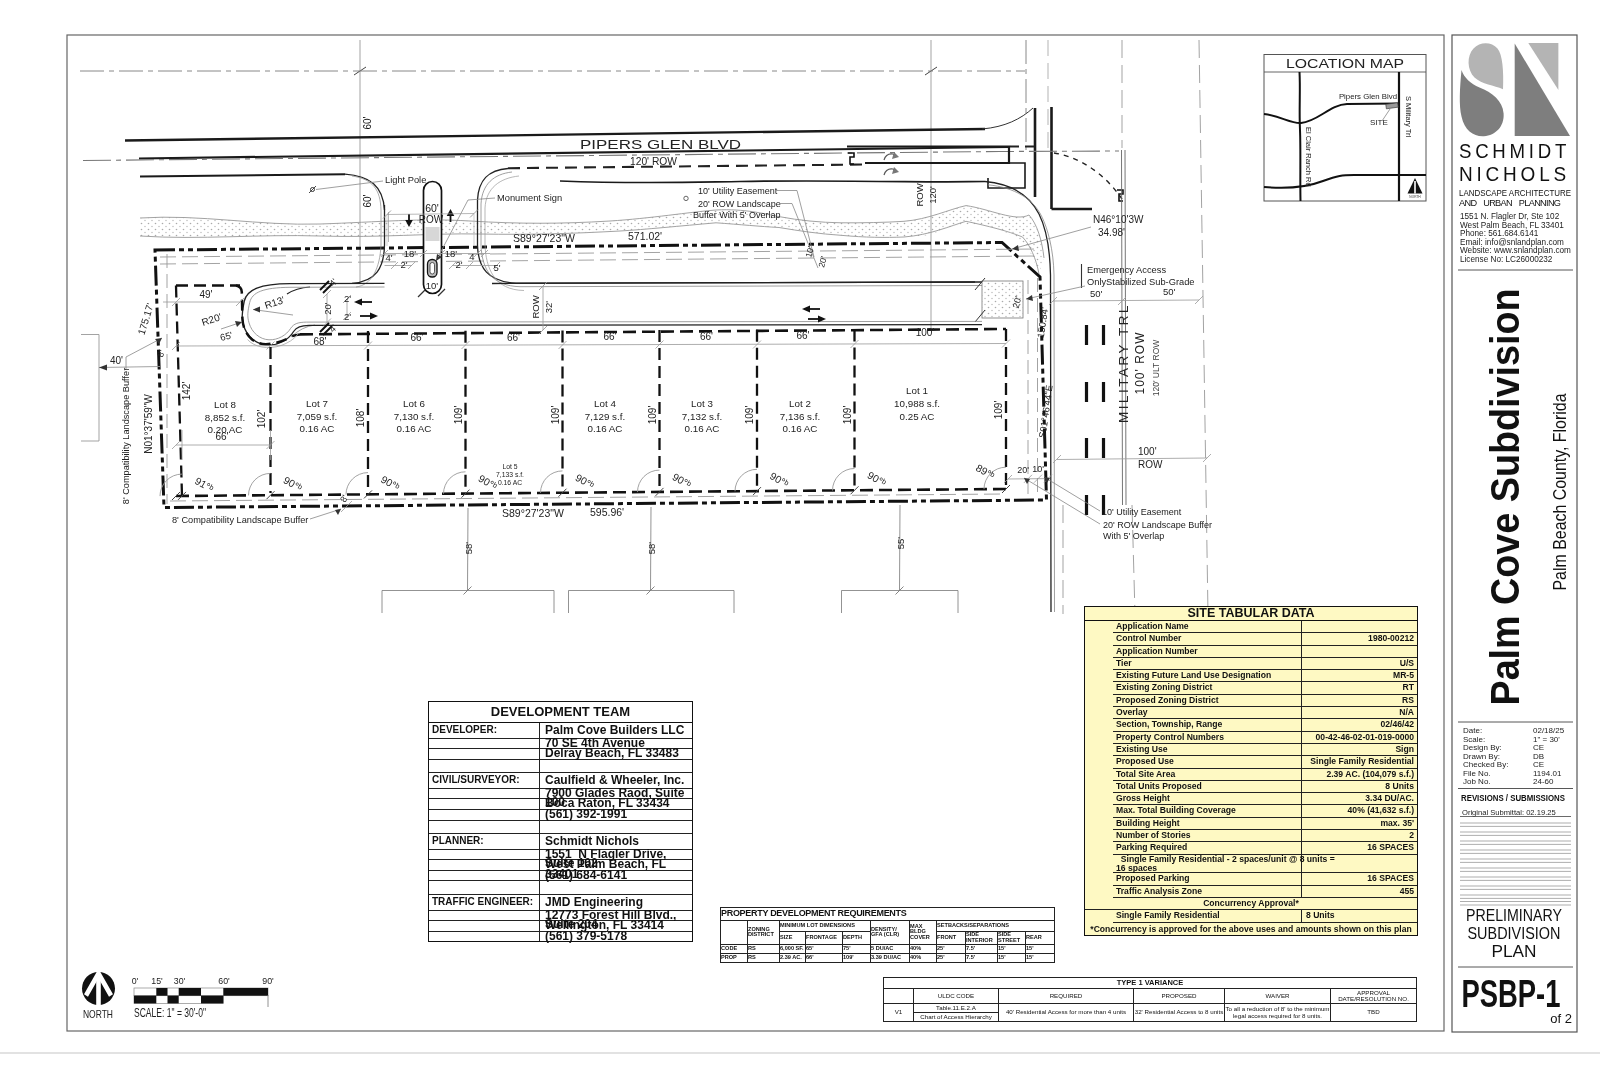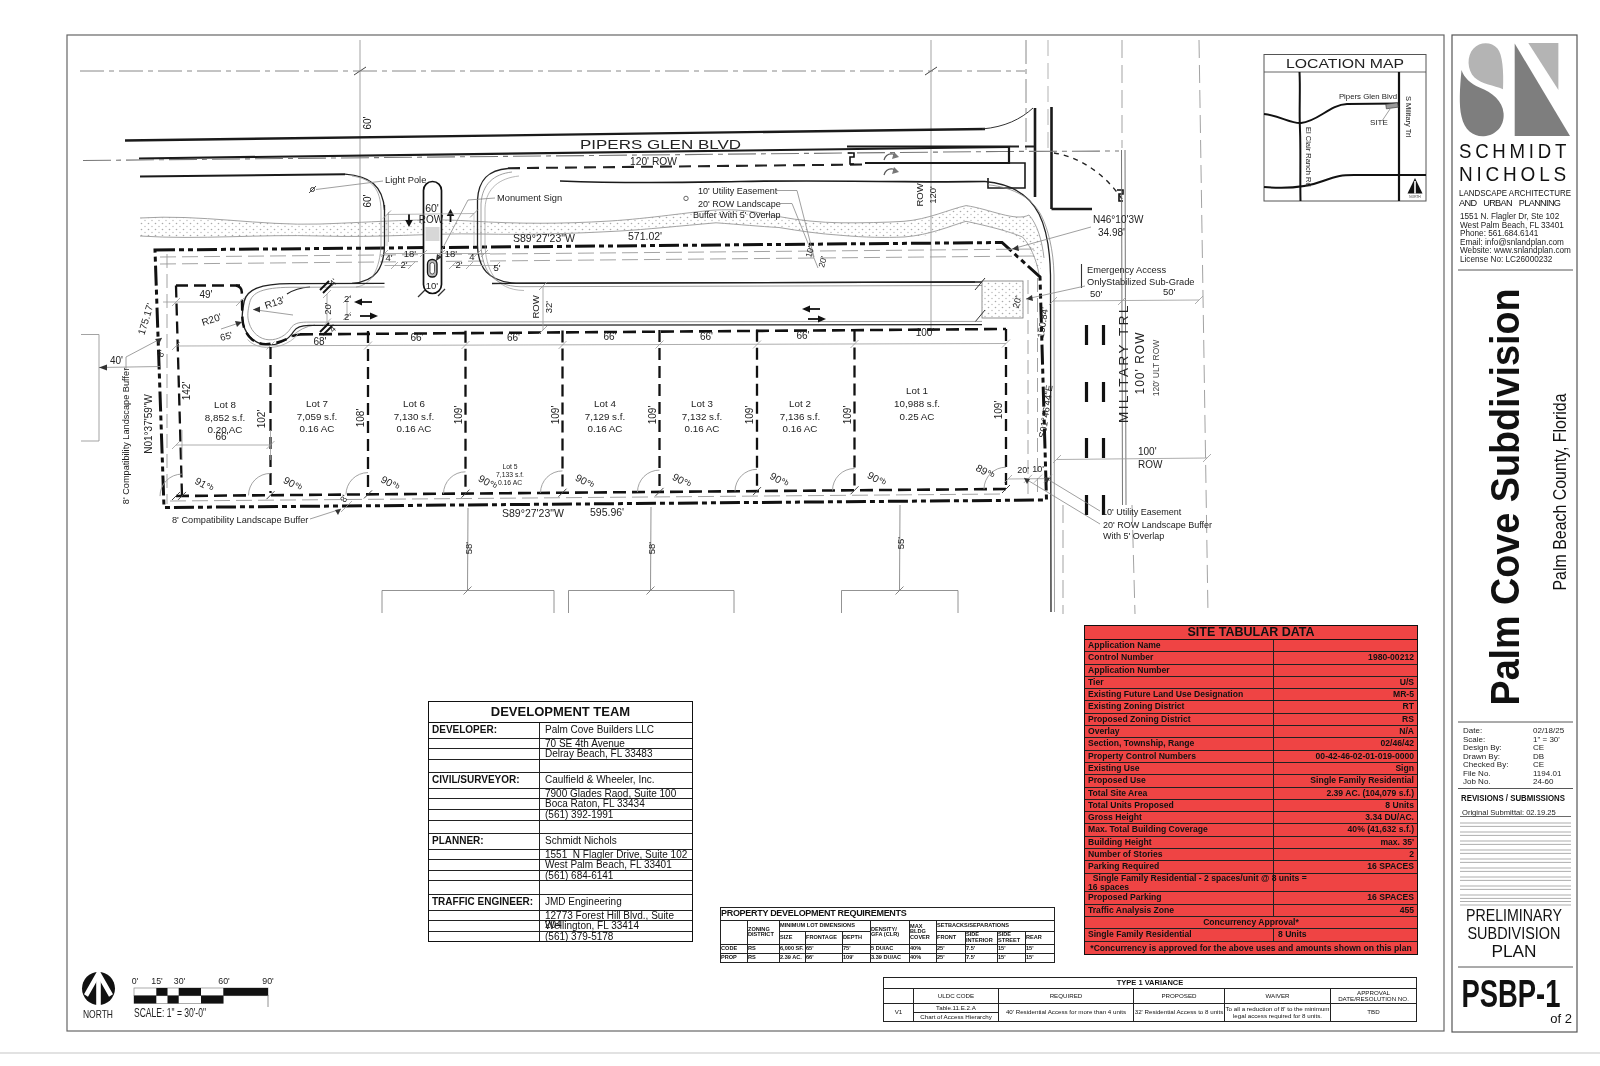--- a/index.html
+++ b/index.html
@@ -565,21 +565,21 @@
 <line x1="1415" y1="181" x2="1415" y2="193.5" stroke="#fff" stroke-width="1.6"></line>
 <text x="1415" y="198" font-size="3.2" text-anchor="middle" fill="#333">NORTH</text>
 </g>
 </svg>
 <style>
   .dt{position:absolute;left:428px;top:701px;width:263px;border:1.3px solid #111;background:#fff;}
   .dt .ttl{height:20px;line-height:20px;text-align:center;font-weight:bold;font-size:13px;border-bottom:1.2px solid #111;}
   .dt .row{display:flex;border-bottom:0.9px solid #222;}
   .dt .row:last-child{border-bottom:none;}
   .dt .c1{width:111px;border-right:0.9px solid #222;padding-left:3px;box-sizing:border-box;font-weight:bold;font-size:10px;}
-  .dt .c2{flex:1;padding-left:5px;font-weight:normal;font-size:10px;}
+  .dt .c2{flex:1;padding-left:5px;font-weight:bold;font-size:12px;}
   .dt .lbl{height:14.5px;line-height:14.5px;}
   .dt .adr{height:9.6px;line-height:9.6px;}
   .dt .gap{height:12.6px;}
   .nt{position:absolute;left:428px;top:961px;width:263px;border:1.3px solid #111;background:#fff;font-size:7.3px;font-weight:bold;}
   .nt .ttl{height:11px;line-height:11px;text-align:center;font-size:10.5px;border-bottom:1px solid #111;}
   .nt div{box-sizing:border-box;}
 </style>
 
 <div class="dt">
   <div class="ttl">DEVELOPMENT TEAM</div>
@@ -651,23 +651,23 @@
         <div class="c1"></div>
         <div class="c2">Wellington, FL 33414</div>
       </div>
   <div class="row adr">
         <div class="c1"></div>
         <div class="c2">(561) 379-5178</div>
       </div>
 </div>
 
 <style>
-  .std{position:absolute;left:1084px;top:625px;width:332px;border:1.4px solid #111;background:#ef4444;font-size:8.6px;font-weight:bold;}
+  .std{position:absolute;left:1084px;top:606px;width:332px;border:1.4px solid #111;background:#fef9c3;font-size:8.6px;font-weight:bold;}
   .std .ttl{height:13px;line-height:13px;text-align:center;font-size:12.5px;border-bottom:1.1px solid #111;}
-  .std .r{display:flex;border-bottom:0.9px solid #222;height:11.3px;line-height:11.3px;}
+  .std .r{display:flex;border-bottom:0.9px solid #222;height:11.3px;line-height:11.3px;margin-left:28px;}
   .std .r:last-child{border-bottom:none;}
   .std .a{width:189px;border-right:0.9px solid #222;padding-left:3px;box-sizing:border-box;}
   .std .b{flex:1;text-align:right;padding-right:3px;}
   .std .full{border-bottom:0.9px solid #222;text-align:center;height:11.3px;line-height:11.3px;}
 </style>
 
 <div class="std">
   <div class="ttl">SITE TABULAR DATA</div>
   <div class="r">
         <div class="a">Application Name</div>

